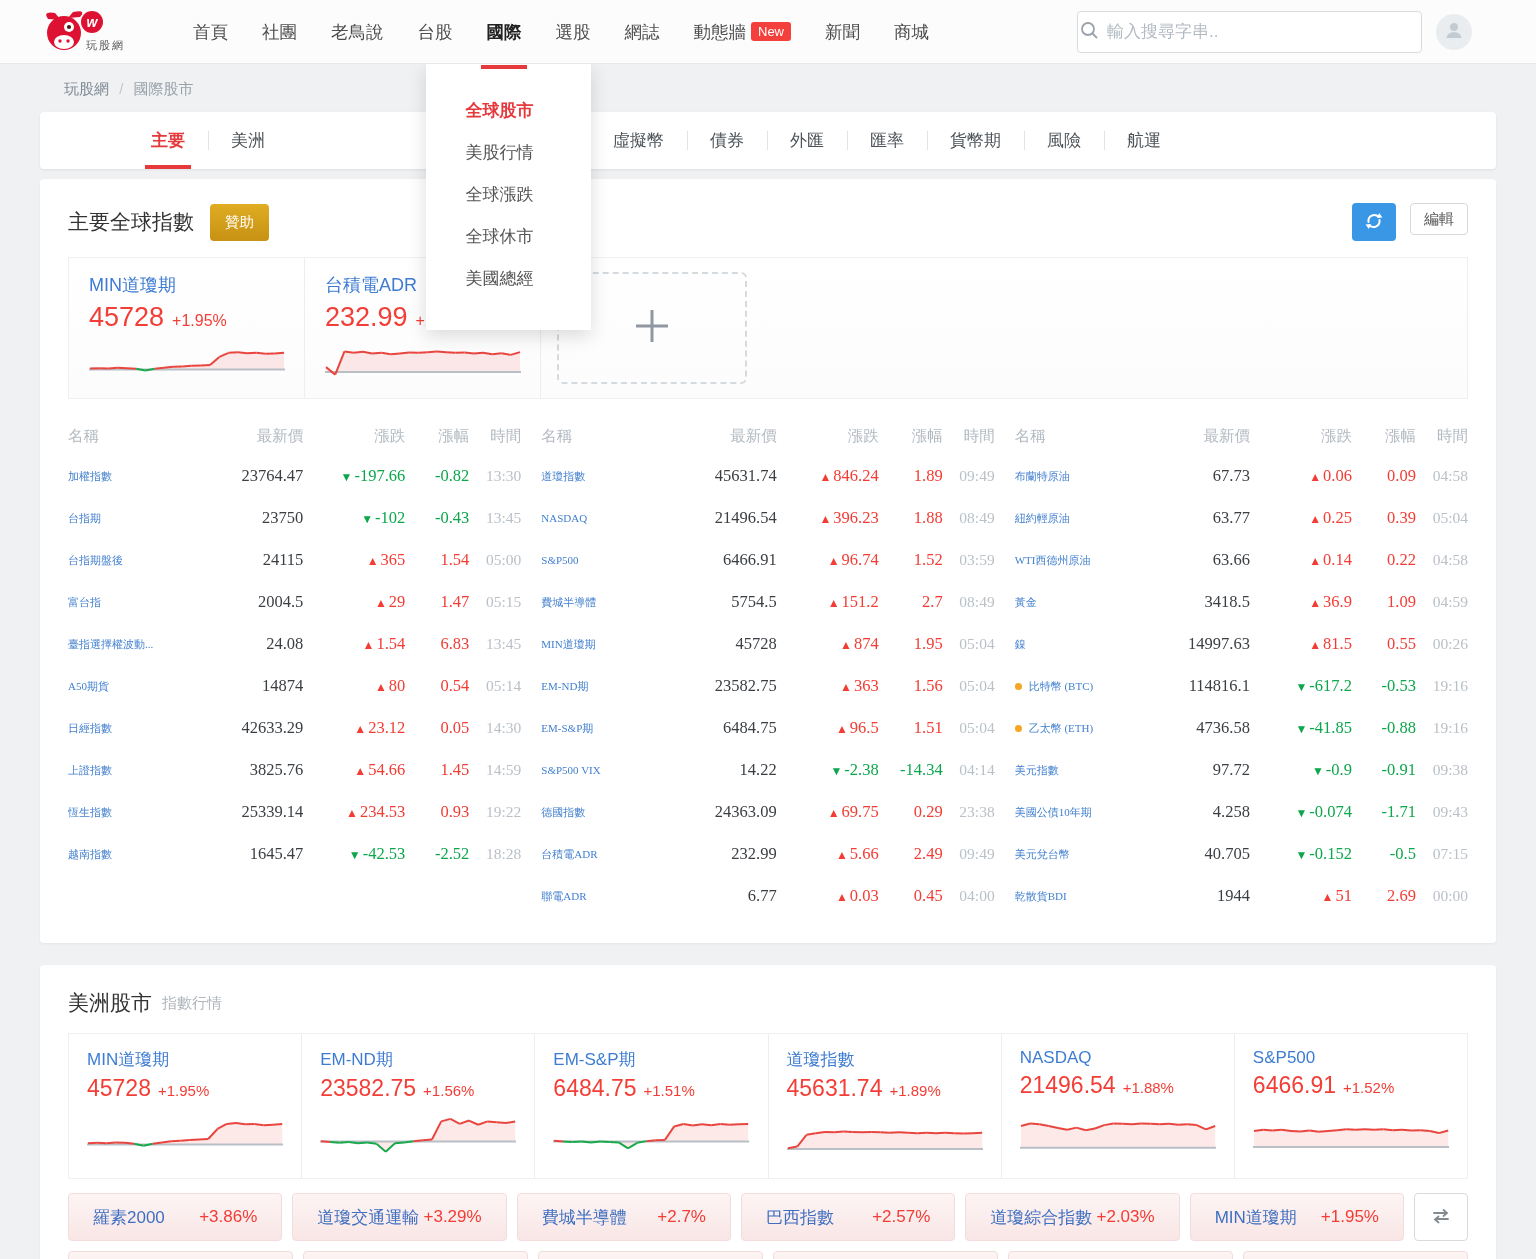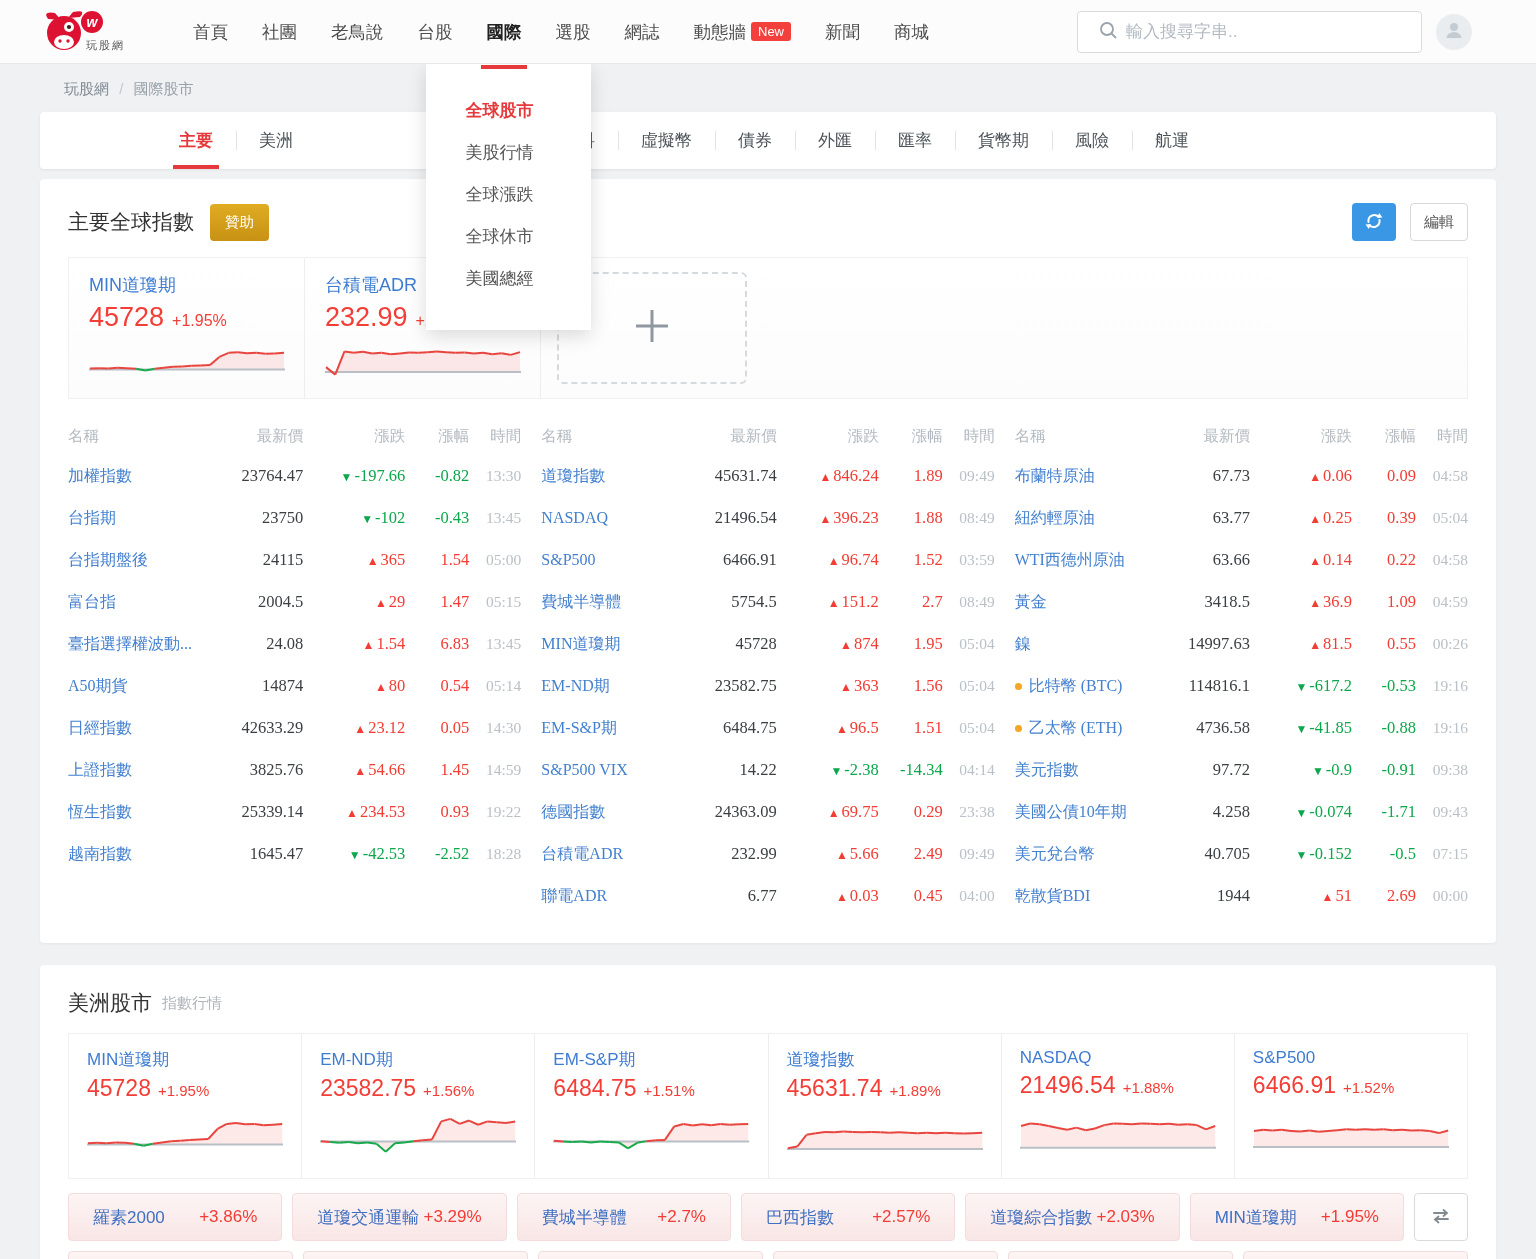--- a/index.html
+++ b/index.html
@@ -21,60 +21,60 @@
   .nav-item{ position:relative; height:64px; display:flex; align-items:center; padding:0 17px; cursor:pointer; }
   .nav-label{ font-size:17.5px; color:#4d4d4d; white-space:nowrap; }
   .nav-item.active .nav-label{ color:#222; font-weight:bold; }
   .nav-item.active::after{
     content:""; position:absolute; left:50%; transform:translateX(-50%);
     bottom:-5px; width:46px; height:4px; background:#e5393c; z-index:70;
   }
   .new-badge{ margin-left:5px; background:#f3403c; color:#fff; font-size:13px; padding:2px 7px; border-radius:3px;text-align:center; }
   .search{
     margin-left:auto; margin-right:14px; width:345px; height:42px; background:#fff;
-    border:1px solid #d8dcdf; border-radius:4px; display:flex; align-items:center; padding:0 20px; gap:8px;
+    border:1px solid #d8dcdf; border-radius:4px; display:flex; align-items:center; padding:0 1px; gap:8px;
   }
   .search input{ border:none; outline:none; flex:1; font-size:17px; color:#555; background:transparent; font-family:inherit; }
   .search input::placeholder{ color:#b2bac2; }
   .avatar{ margin-right:24px; width:36px; height:36px; border-radius:50%; background:#e9edf0; display:flex; align-items:center; justify-content:center; cursor:pointer; flex:none; }
   
   .dropdown{
     position:absolute; top:64px; left:421px; width:165px; z-index:50;
     background:#fff; box-shadow:0 6px 18px rgba(0,0,0,.14); padding:26px 0 30px;
   }
   .dd-item{ height:42px; line-height:42px; padding-left:40px; font-size:17px; color:#555; cursor:pointer; white-space:nowrap; }
   .dd-item.active{ color:#e5393c; font-weight:bold; }
   
   .breadcrumb{ margin:16px 0 12px 64px; font-size:15px; height:20px; }
   .crumb-home{ color:#7e8994; cursor:pointer; }
   .crumb-sep{ color:#c3c9cf; margin:0 6px; }
   .crumb-cur{ color:#98a1a9; }
   
   .tabbar{
     position:relative; z-index:1; margin:0 40px; height:57px; background:#fff;
     border-radius:4px; box-shadow:0 1px 3px rgba(0,0,0,.07);
-    display:flex; align-items:stretch; padding-left:116px;
+    display:flex; align-items:stretch; padding-left:88px;
   }
   .tab{ position:relative; display:flex; align-items:center; padding:0 23px; font-size:17px; color:#4d5358; cursor:pointer; white-space:nowrap; }
   .tab:not(:first-child)::before{ content:""; position:absolute; left:0; top:19px; height:19px; width:1px; background:#e2e5e8; }
   .tab.active{ color:#e5393c; font-weight:bold; }
   .tab.active::after{ content:""; position:absolute; bottom:0; left:50%; transform:translateX(-50%); width:46px; height:4px; background:#e5393c; }
   .tab-spacer{ width:205px; }
   
   .card{ margin:10px 40px 0; background:#fff; border-radius:4px; box-shadow:0 1px 3px rgba(0,0,0,.05); padding:0 28px; }
   .sec-head{ display:flex; align-items:center; padding:24px 0 16px; }
   .sec-title{ font-size:21px; color:#333; font-weight:500; }
   .sec-sub{ font-size:15px; color:#b0b6bc; margin-left:10px; }
   .sponsor-btn{
     margin-left:16px; background:linear-gradient(180deg,#e0ac22,#c79114); color:#fff;
     font-size:14.5px; padding:9px 15px; border:none; border-radius:4px; cursor:pointer; font-family:inherit;
   }
   .head-controls{ margin-left:auto; display:flex; gap:14px; }
   .refresh-btn{ width:44px; height:38px; background:#3a97e6; border:none; border-radius:4px; cursor:pointer; display:flex; align-items:center; justify-content:center; }
-  .edit-btn{ min-width:58px; height:38px; background:#fff; border:1px solid #d5d9dc; border-radius:4px; font-size:15px; color:#555; cursor:pointer; font-family:inherit; }
+  .edit-btn{ min-width:58px; height:32px; background:#fff; border:1px solid #d5d9dc; border-radius:4px; font-size:15px; color:#555; cursor:pointer; font-family:inherit; }
   
   .cards-panel{ border:1px solid #eef0f2; display:flex; height:142px; margin-bottom:18px; background:linear-gradient(180deg,#fff,#fcfcfd); }
   .mini-card{ width:236px; padding:15px 20px 12px; cursor:pointer; }
   .mini-card.sep{ border-right:1px solid #eceef0; }
   .mini-title{ font-size:18px; color:#3d7cd2; white-space:nowrap; }
   .mini-price-row{ margin-top:5px; display:flex; align-items:baseline; }
   .mini-price{ font-size:27px; color:#f23e36; }
   .mini-pct{ font-size:16px; color:#f23e36; margin-left:8px; }
   .mini-spark{ margin-top:8px; display:block; }
   .add-card{
@@ -82,21 +82,21 @@
     display:flex; align-items:center; justify-content:center; cursor:pointer; align-self:flex-start;
   }
   
   .tables{ display:flex; gap:20px; padding-bottom:26px; }
   .tcol{ flex:1; min-width:0;font-family:Liberation Serif, serif; }
   .trow, .thead{ display:grid; grid-template-columns:1fr 108px 102px 64px 52px; align-items:center; }
   .thead{ height:38px; font-size:15.5px; color:#b3bac1; }
   .trow{ height:42px; }
   .thead span{ text-align:right; }
   .thead span:first-child{ text-align:left; }
-  .tname{ font-size:16px; color:#4380cf; cursor:pointer; white-space:nowrap; overflow:hidden; display:flex; align-items:center; }
+  .tname{ font-size:11px; color:#4380cf; cursor:pointer; white-space:nowrap; overflow:hidden; display:flex; align-items:center; }
   .dot{ width:7px; height:7px; border-radius:50%; background:#f5a623; margin-right:7px; flex:none; }
   .tprice{ text-align:right; font-size:16.5px; color:#3a3f44; }
   .tchg,.tpct{ text-align:right; font-size:16.5px; }
   .ttime{ text-align:right; font-size:15.5px; color:#b9c0c7; }
   .tri{ font-size:12px; margin-right:2px; }
   .up{ color:#f23c34; }
   .down{ color:#0ca74c; }
   
   .us-card{ margin-top:22px; padding-bottom:4px; }
   .us-panel{ border:1px solid #eef0f2; display:flex; height:146px; margin-bottom:14px; }

